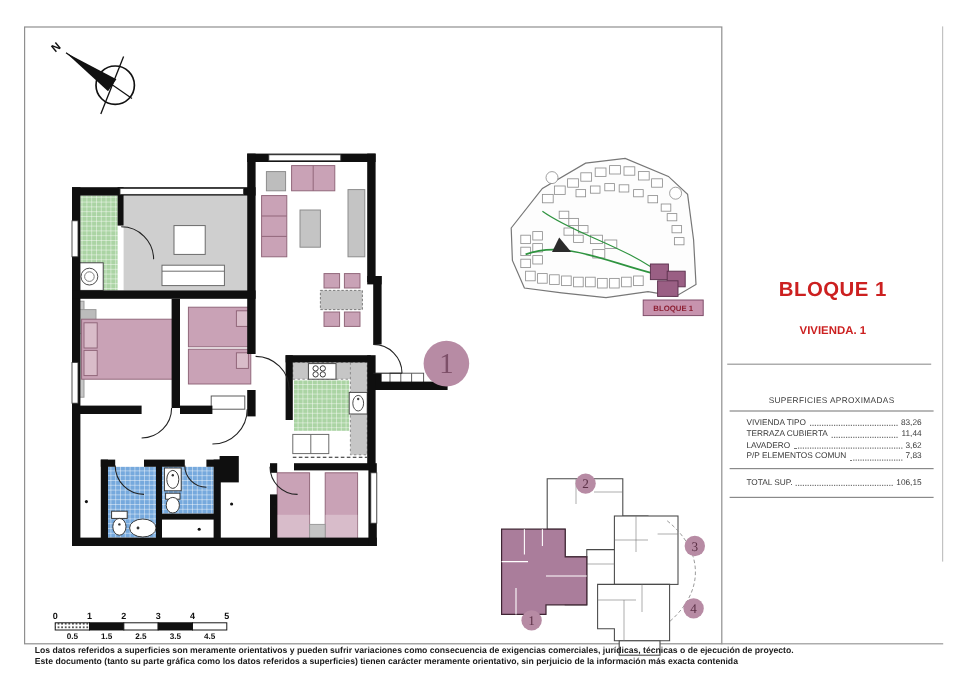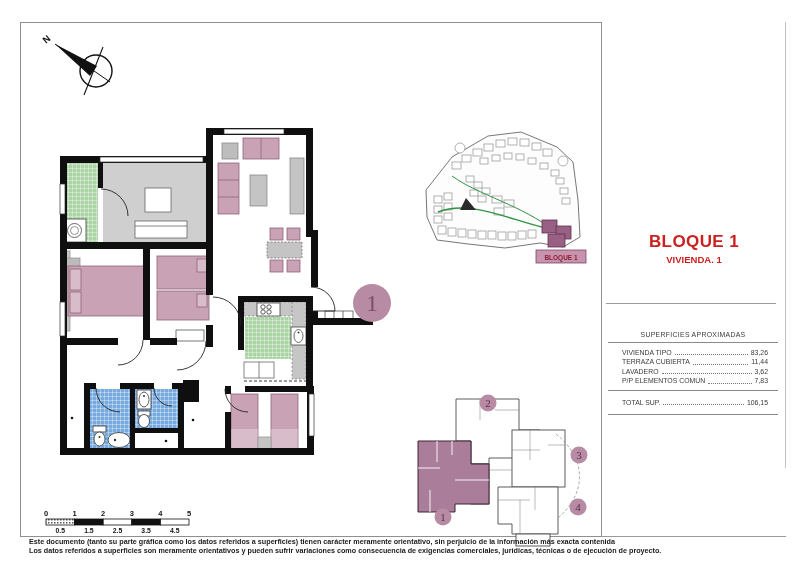--- a/index.html
+++ b/index.html
@@ -5,21 +5,21 @@
   html,body{margin:0;padding:0;background:#fff;}
   .sheet{position:relative;width:800px;height:563px;background:#ffffff;
          font-family:"Liberation Sans",sans-serif;overflow:hidden;}
   .frame-main{position:absolute;left:20px;top:22px;width:582px;height:515px;
               border:1px solid #8f8f8f;box-sizing:border-box;}
   .frame-right-line{position:absolute;left:785px;top:22px;width:1px;height:446px;background:#c2c2c2;}
   .frame-bottom-right{position:absolute;left:601px;top:536px;width:185px;height:1px;background:#9a9a9a;}
   .plan-svg{position:absolute;left:0;top:0;}
   .title-block{position:absolute;left:606px;top:232px;width:176px;text-align:center;}
   .tb-block{font-size:17px;font-weight:bold;color:#cc2020;letter-spacing:.4px;}
-  .tb-sub{font-size:9.5px;font-weight:bold;color:#cc2020;margin-top:2px;}
+  .tb-sub{font-size:9.5px;font-weight:bold;color:#cc2020;margin-top:18px;}
   .tb-sub.first{margin-top:9px;}
   .divider-line{position:absolute;left:606px;top:303px;width:170px;height:1px;background:#9a9a9a;}
   .stable{position:absolute;left:608px;top:331px;width:170px;color:#3a3a3a;}
   .stable .hdr{text-align:center;font-size:6.9px;letter-spacing:.3px;padding-bottom:4px;
                border-bottom:1px solid #8a8a8a;}
   .rows{padding:5px 10px 4px 14px;border-bottom:1px solid #8a8a8a;}
   .trow{display:flex;align-items:flex-end;font-size:6.9px;line-height:9.4px;}
   .trow .lbl{white-space:nowrap;}
   .trow .leader{flex:1;border-bottom:1px dotted #777;margin:0 3px 2px 3px;height:1px;}
   .trow .val{white-space:nowrap;}
@@ -370,17 +370,17 @@
     <div class="total-wrap">
       <div class="trow">
         <span class="lbl">TOTAL SUP.</span>
         <span class="leader"></span>
         <span class="val">106,15</span>
       </div>
     </div>
   </div>
 
   <div class="disc">
+    <div>Los datos referidos a superficies son meramente orientativos y pueden sufrir variaciones como consecuencia de exigencias comerciales, jurídicas, técnicas o de ejecución de proyecto.</div>
     <div>Este documento (tanto su parte gráfica como los datos referidos a superficies) tienen carácter meramente orientativo, sin perjuicio de la información más exacta contenida</div>
-    <div>Los datos referidos a superficies son meramente orientativos y pueden sufrir variaciones como consecuencia de exigencias comerciales, jurídicas, técnicas o de ejecución de proyecto.</div>
   </div>
 
 </div>
 
 </body></html>

